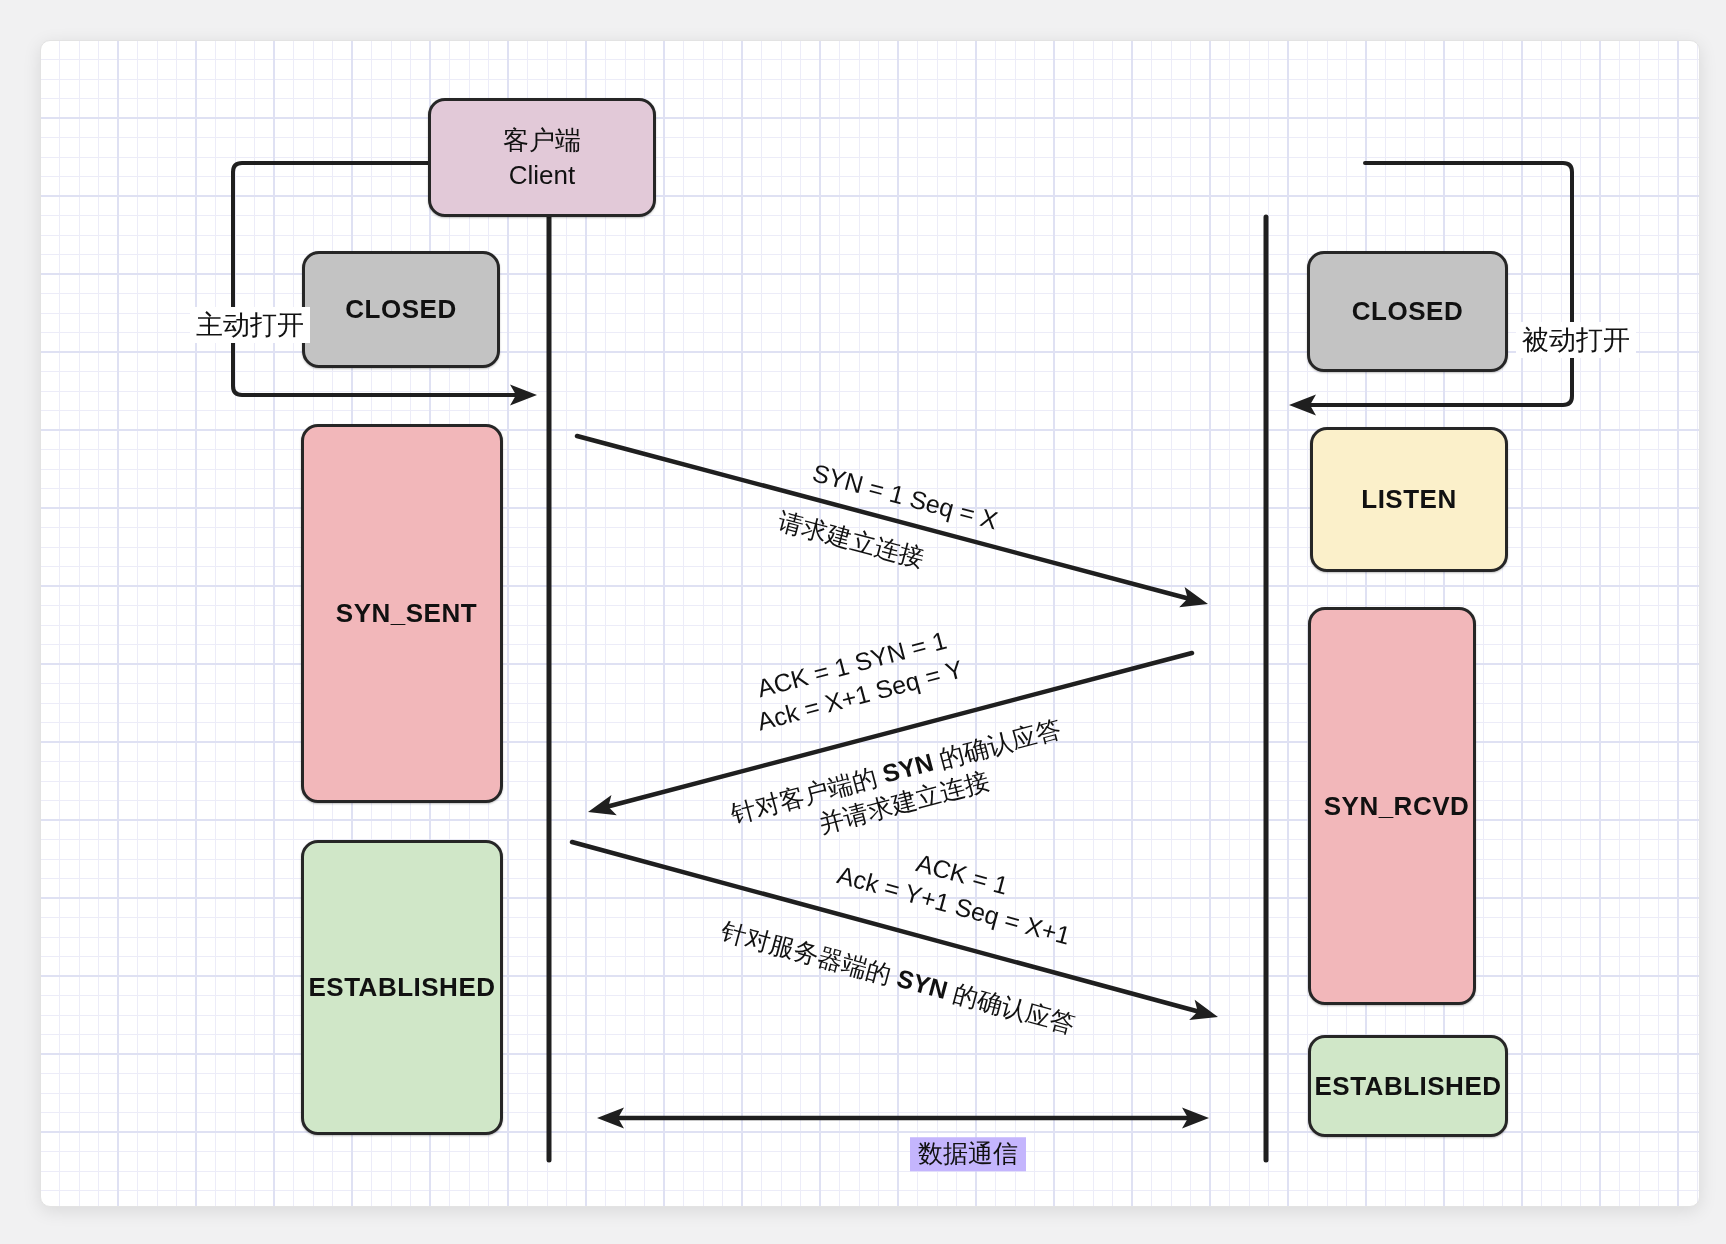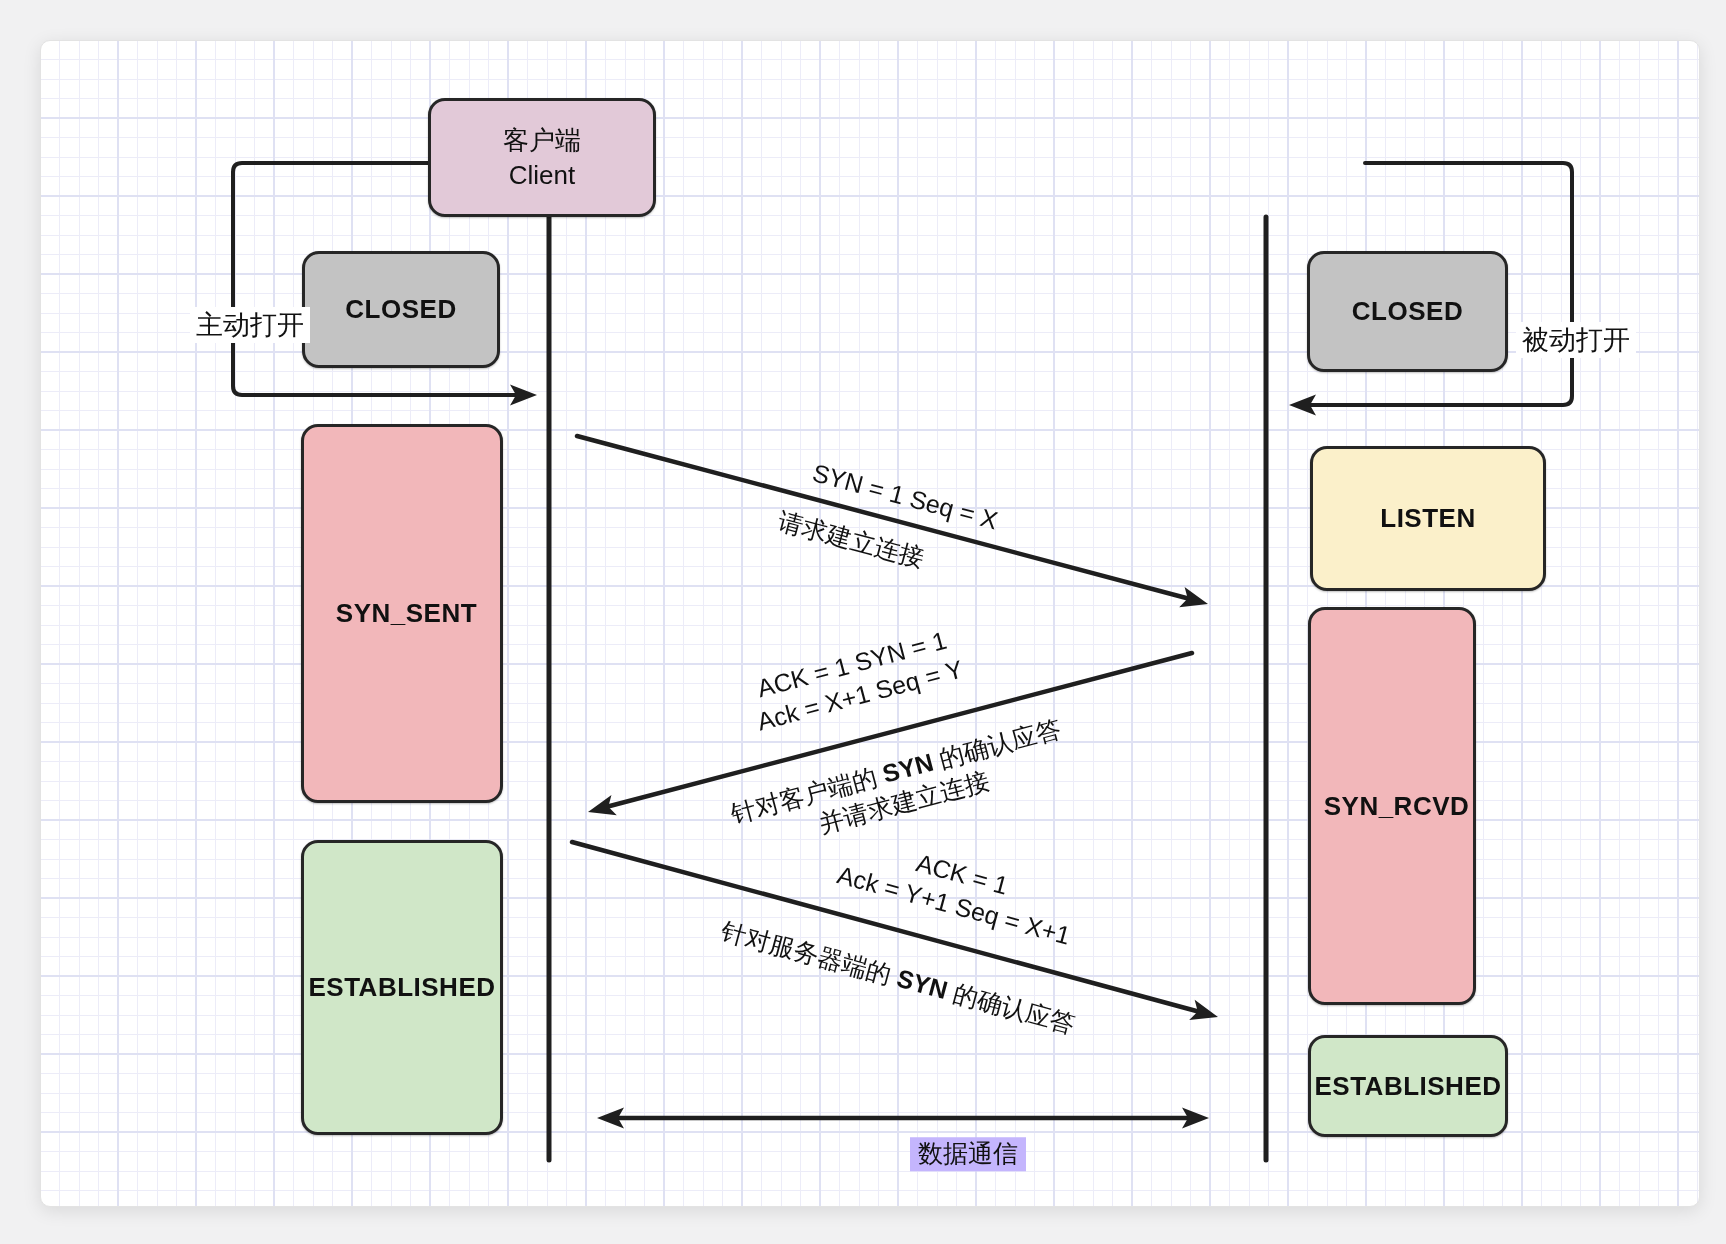--- a/index.html
+++ b/index.html
@@ -104,21 +104,21 @@
   <div class="node c-syn" style="left:301px;top:424px;width:202px;height:379px;">
     <span class="state">SYN_SENT</span>
   </div>
   <div class="node c-est" style="left:301px;top:840px;width:202px;height:295px;">
     <span class="state">ESTABLISHED</span>
   </div>
 
   <div class="node c-closed" style="left:1307px;top:251px;width:201px;height:121px;">
     <span class="state">CLOSED</span>
   </div>
-  <div class="node c-listen" style="left:1310px;top:427px;width:236px;height:145px;margin-top:19px;">
+  <div class="node c-listen" style="left:1310px;top:427px;width:198px;height:145px;">
     <span class="state">LISTEN</span>
   </div>
   <div class="node c-syn" style="left:1308px;top:607px;width:168px;height:398px;">
     <span class="state">SYN_RCVD</span>
   </div>
   <div class="node c-est" style="left:1308px;top:1035px;width:200px;height:102px;">
     <span class="state">ESTABLISHED</span>
   </div>
 
   <div class="lbl onwhite" style="left:250px;top:325px;">主动打开</div>

